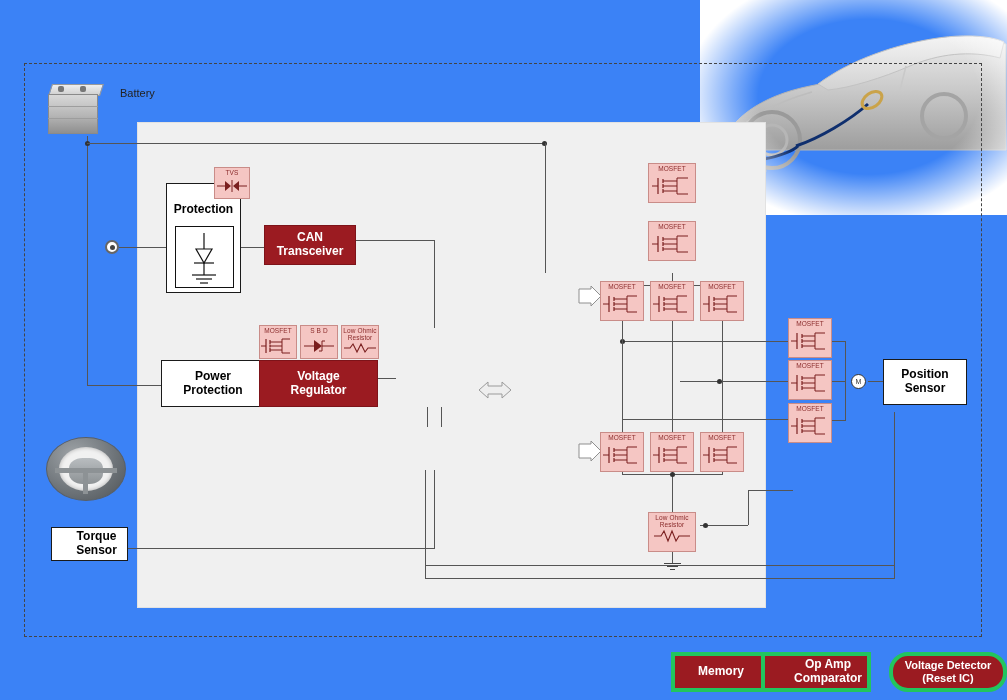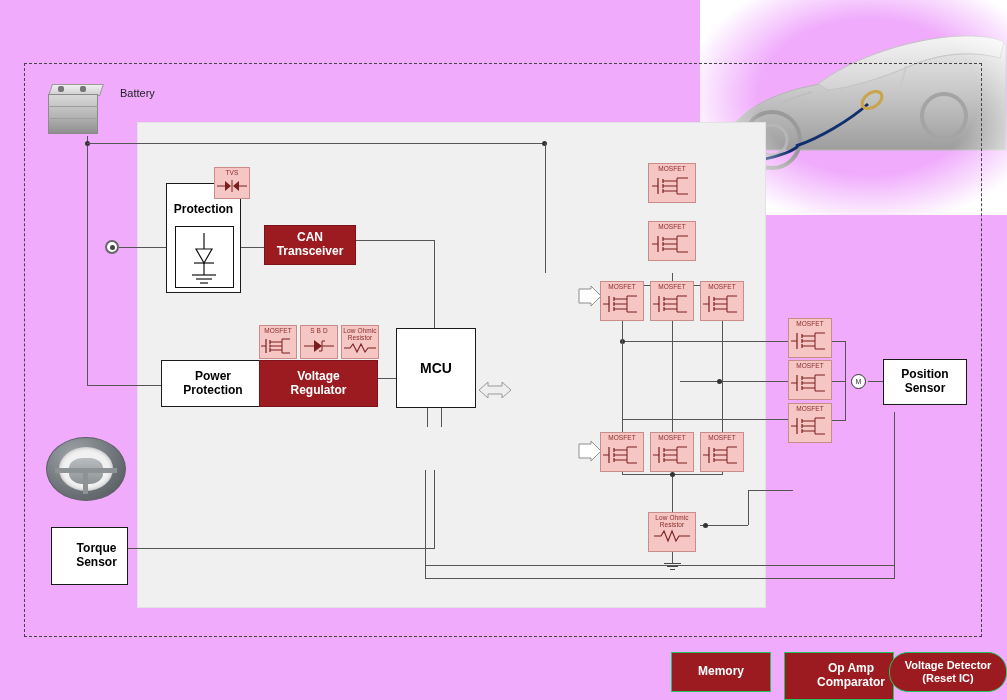--- a/index.html
+++ b/index.html
@@ -7,21 +7,21 @@
     padding: 0;
     background: #ffffff;
   }
   body {
     font-family: "Liberation Sans", sans-serif;
   }
   #stage {
     position: relative;
     width: 1007px;
     height: 700px;
-    background: #f0abfc;
+    background: #3b82f6;
     overflow: hidden;
     text-decoration: underline;
   }
   .abs { position: absolute; box-sizing: border-box; }
 
   
   .dashed-boundary {
     border: 1px dashed #444;
     background: transparent;
   }
@@ -102,21 +102,21 @@
   .legendbox {
     background: #9b1b21;
     color: #fff;
     font-weight: bold;
     font-size: 12px;
     display: flex;
     align-items: center;
     justify-content: center;
     text-align: center;
     line-height: 1.15;
-    border: 1px solid #22c55e;
+    border: 4px solid #22c55e;
   }
 
   
   .arrow-right svg { display:block; }
 
   
   .motor {
     width: 15px; height: 15px;
     border: 1px solid #333;
     border-radius: 50%;
@@ -404,23 +404,20 @@
     <svg width="36" height="12" viewBox="0 0 36 12">
       <polyline points="2,6 8,6 11,2 15,10 19,2 23,10 26,6 34,6" fill="none" stroke="#7a1f1f" stroke-width="1.1"></polyline>
     </svg>
   </div>
 
   <div class="abs rbox" style="left:259px; top:360px; width:119px; height:47px;">
     <span style="white-space:pre-line;">Voltage
 Regulator</span>
   </div>
 
-  <div class="abs wbox" style="left:396px; top:328px; width:80px; height:80px; font-size:14px;">
-    <span>MCU</span>
-  </div>
 
 
 
   <div class="abs pbox" style="left:648px; top:163px; width:48px; height:40px;">
     <span class="plabel">MOSFET</span>
     <svg width="44" height="24" viewBox="0 0 44 24">
       <line x1="8" y1="4" x2="8" y2="20" stroke="#7a1f1f" stroke-width="1.2"></line>
       <line x1="13" y1="5" x2="13" y2="9" stroke="#7a1f1f" stroke-width="1.2"></line>
       <line x1="13" y1="10" x2="13" y2="14" stroke="#7a1f1f" stroke-width="1.2"></line>
       <line x1="13" y1="15" x2="13" y2="19" stroke="#7a1f1f" stroke-width="1.2"></line>
@@ -614,29 +611,29 @@
       <polyline points="4,7 11,7 14,2 18,12 22,2 26,12 29,7 40,7" fill="none" stroke="#7a1f1f" stroke-width="1.1"></polyline>
     </svg>
   </div>
 
   <div class="abs wbox" style="left:883px; top:359px; width:84px; height:46px;">
     <span style="white-space:pre-line;">Position
 Sensor</span>
   </div>
 
 
-  <div class="abs wbox" style="left:51px; top:527px; width:77px; height:58px;padding-left:16px;">
+  <div class="abs wbox" style="left:51px; top:527px; width:77px; height:34px;padding-left:16px;">
     <span style="white-space:pre-line;">Torque
 Sensor</span>
   </div>
 
   <div class="abs legendbox" style="left:671px; top:652px; width:100px; height:40px;">
     <span style="white-space:pre-line;">Memory</span>
   </div>
-  <div class="abs legendbox" style="left:784px; top:652px; width:110px; height:48px;padding-left:24px;">
+  <div class="abs legendbox" style="left:761px; top:652px; width:110px; height:40px;padding-left:24px;">
     <span style="white-space:pre-line;">Op Amp
 Comparator</span>
   </div>
   <div class="abs legendbox" style="left:889px; top:652px; width:118px; height:40px; font-size:11px;border-radius:19px;">
     <span style="white-space:pre-line;">Voltage Detector
 (Reset IC)</span>
   </div>
 
 </div>
 

